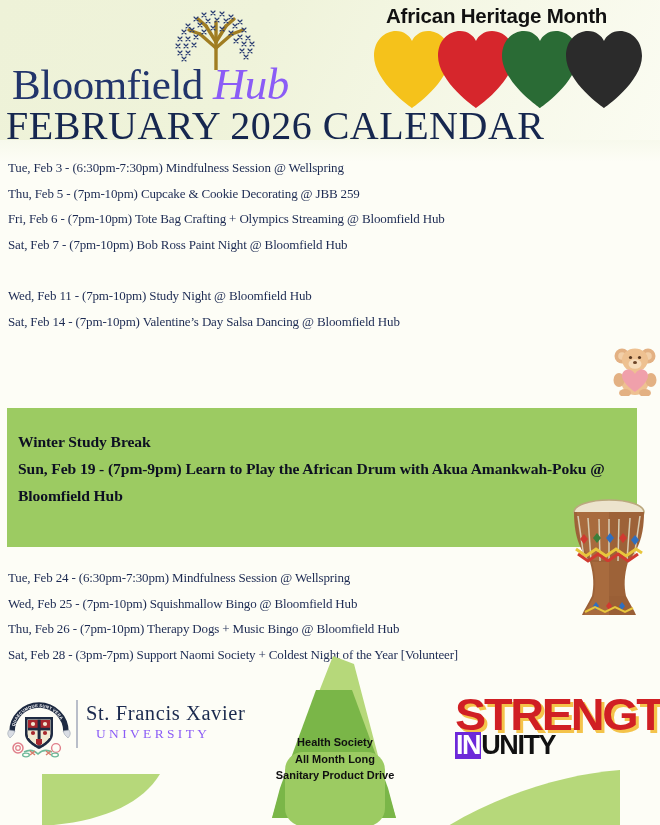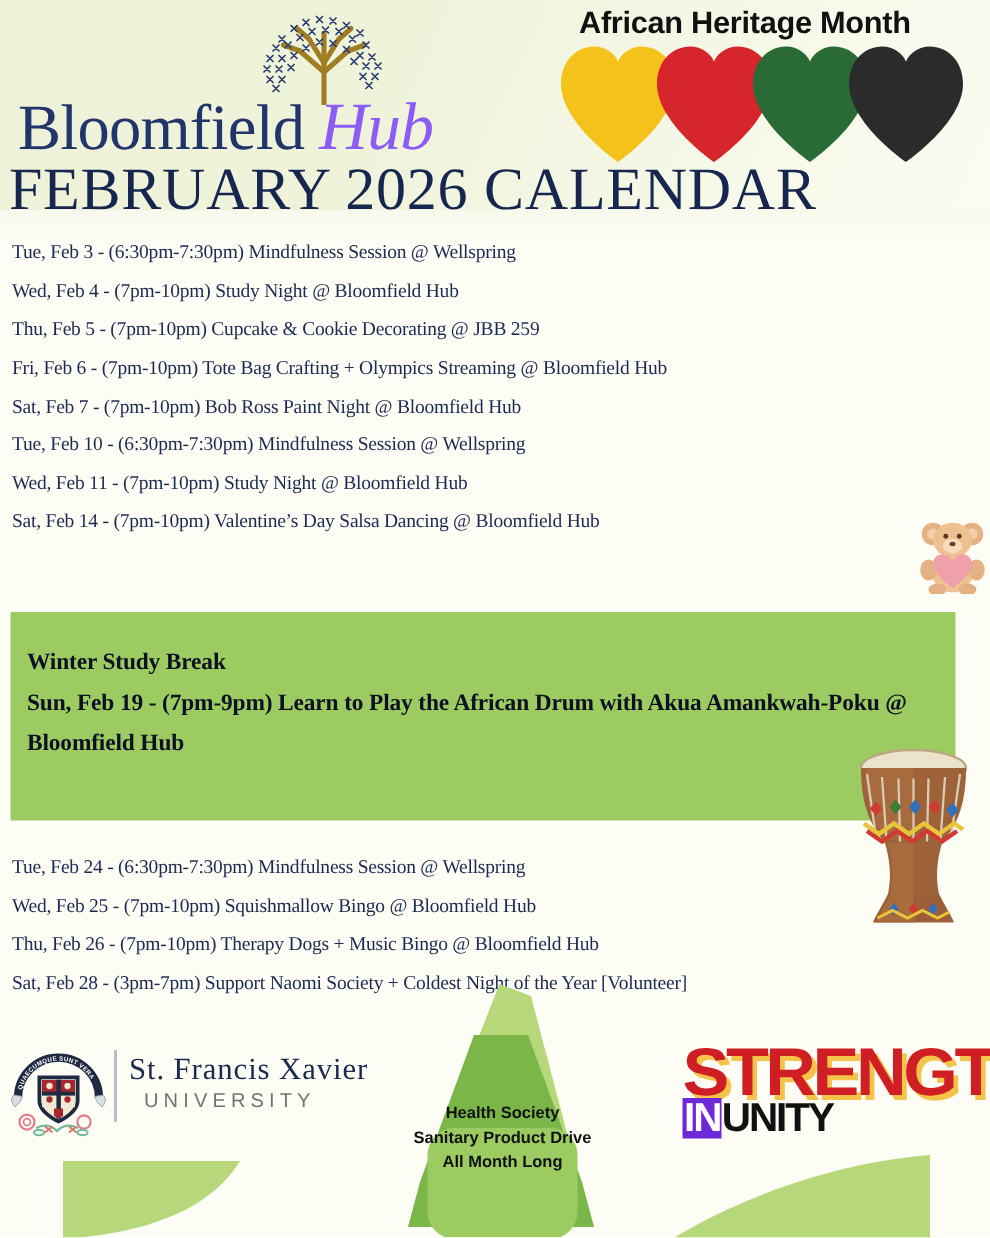--- a/index.html
+++ b/index.html
@@ -111,22 +111,22 @@
     background:#b9bec9;
   }
   .stfx-name {
     position:absolute; left:86px; top:702px;
     font-family:"Liberation Serif", serif;
     font-size:20.5px; color:#1b2a4e;
     letter-spacing:0.6px; white-space:nowrap;
   }
   .stfx-sub {
     position:absolute; left:96px; top:726px;
-    font-family:Liberation Sans, sans-serif;
-    font-size:13.4px; color:#737373;
+    font-family:Liberation Serif, serif;
+    font-size:13.4px; color:#8b5cf6;
     letter-spacing:3.4px; white-space:nowrap;text-align:right;
   }
 
   
   .siu { position:absolute; left:455px; top:692px; width:190px; height:70px; }
   .siu-strength {
     position:absolute; left:0; top:0;
     font-family:"Liberation Sans", sans-serif;
     font-weight:bold; font-size:45px; line-height:45px;
     color:#d01f24;
@@ -228,28 +228,26 @@
     </g>
     <g>
       <path fill="#2B2B2B" d="M232 80 C232 80 194 54 194 28 C194 12 205 3 216 3 C224 3 230 8 232 13 C234 8 240 3 248 3 C259 3 270 12 270 28 C270 54 232 80 232 80 Z"></path>
     </g>
   </svg>
 
   <div class="main-title">FEBRUARY 2026 CALENDAR</div>
 
   <div class="ev-group g1">
     <div class="ev-line">Tue, Feb 3 - (6:30pm-7:30pm) Mindfulness Session @ Wellspring</div>
-    <div class="ev-line">Wed, Feb 4 - (7pm-10pm) Study Night @ Bloomfield Hub</div>
     <div class="ev-line">Thu, Feb 5 - (7pm-10pm) Cupcake &amp; Cookie Decorating @ JBB 259</div>
     <div class="ev-line">Fri, Feb 6 - (7pm-10pm) Tote Bag Crafting + Olympics Streaming @ Bloomfield Hub</div>
     <div class="ev-line">Sat, Feb 7 - (7pm-10pm) Bob Ross Paint Night @ Bloomfield Hub</div>
   </div>
 
   <div class="ev-group g2">
-    <div class="ev-line">Tue, Feb 10 - (6:30pm-7:30pm) Mindfulness Session @ Wellspring</div>
     <div class="ev-line">Wed, Feb 11 - (7pm-10pm) Study Night @ Bloomfield Hub</div>
     <div class="ev-line">Sat, Feb 14 - (7pm-10pm) Valentine’s Day Salsa Dancing @ Bloomfield Hub</div>
   </div>
 
   <svg class="teddy" viewBox="0 0 46 52">
     <ellipse cx="10" cy="12" rx="7.5" ry="7.5" fill="#e3b183"></ellipse>
     <ellipse cx="36" cy="12" rx="7.5" ry="7.5" fill="#e3b183"></ellipse>
     <ellipse cx="10" cy="12" rx="3.8" ry="3.8" fill="#f2cfa8"></ellipse>
     <ellipse cx="36" cy="12" rx="3.8" ry="3.8" fill="#f2cfa8"></ellipse>
     <ellipse cx="23" cy="16" rx="13" ry="11.5" fill="#eec191"></ellipse>
@@ -322,22 +320,22 @@
   </div>
 
   <svg class="cone" viewBox="0 0 195 169">
     <path d="M97 0 L118 8 L150 130 L160 162 L36 162 L46 130 Z" fill="#b6d87a"></path>
     <path d="M80 34 L116 34 L152 132 L160 162 L36 162 L44 132 Z" fill="#7ab648"></path>
     <rect x="49" y="96" width="100" height="74" rx="18" fill="#9ccb62"></rect>
   </svg>
 
   <div class="health-text">
     <div>Health Society</div>
+    <div>All Month Long</div>
     <div>Sanitary Product Drive</div>
-    <div>All Month Long</div>
   </div>
 
   <svg class="leaf-left" viewBox="0 0 170 56">
     <path d="M0 4 L118 4 C100 34 60 52 0 56 Z" fill="#b6d87a"></path>
   </svg>
   <svg class="leaf-right" viewBox="0 0 180 58">
     <path d="M180 2 L180 58 L8 58 C60 26 126 6 180 2 Z" fill="#b6d87a"></path>
   </svg>
 
   <svg class="stfx-crest" width="66" height="66" viewBox="0 0 66 66">

